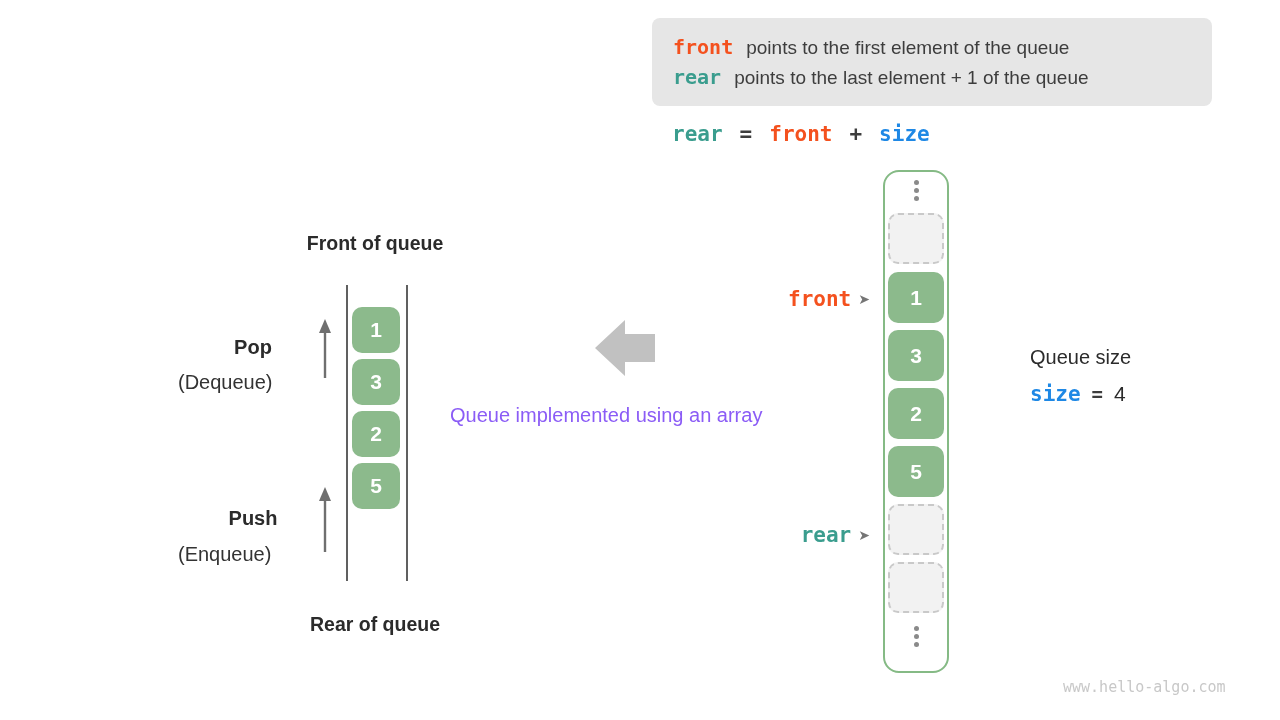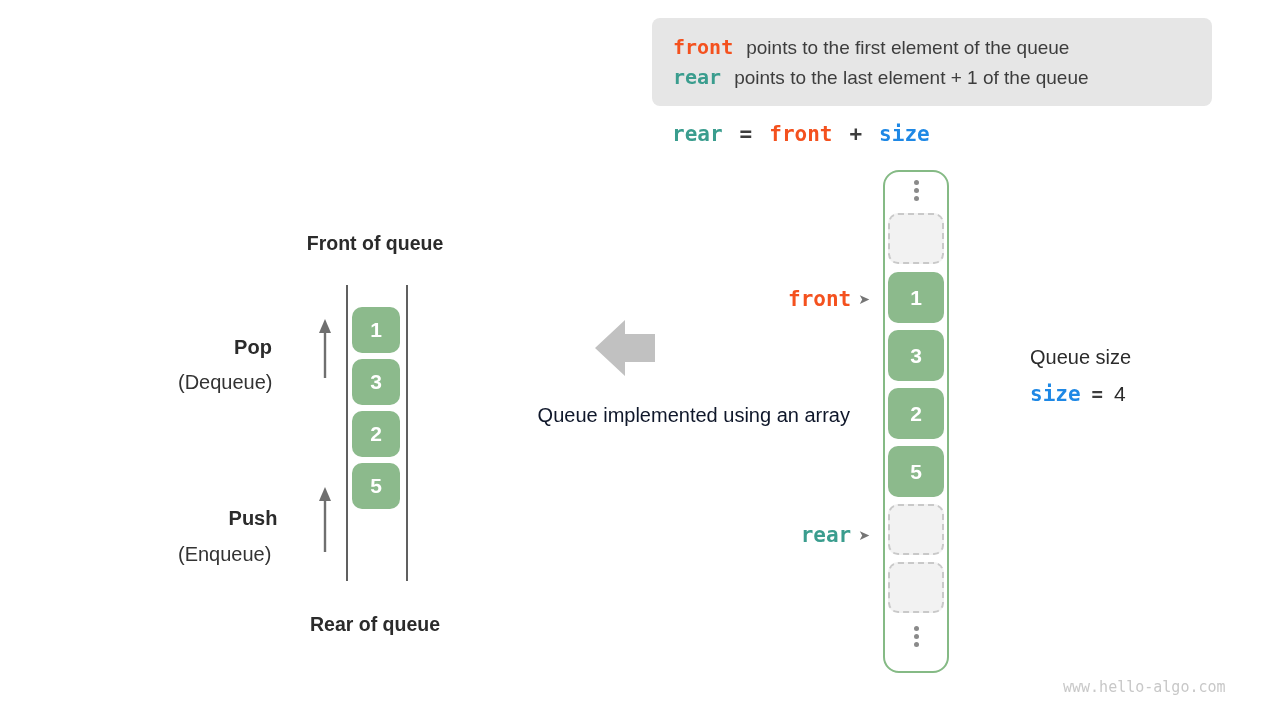--- a/index.html
+++ b/index.html
@@ -29,21 +29,21 @@
   .big-title{font-size:19.5px;font-weight:bold;color:#2b2b2b;text-align:center;}
   .channel-line{width:2px;background:#606060;}
   .qbox{
     left:352px;width:48px;height:46px;background:#8cba8c;border-radius:10px;
     color:#ffffff;font-size:21px;font-weight:600;display:flex;align-items:center;justify-content:center;
   }
   .op-label{font-size:20px;font-weight:bold;color:#2b2b2b;text-align:center;}
   .op-sub{font-size:20px;color:#333333;font-weight:normal;}
 
   
-  .caption{font-size:20px;color:#0f172a;text-align:right;}
+  .caption{font-size:20px;color:#8b5cf6;text-align:left;}
 
   
   .array-container{
     left:883px;top:170px;width:66px;height:503px;
     border:2px solid #85ba85;border-radius:16px;box-sizing:border-box;background:#ffffff;
   }
   .cell{left:888px;width:56px;height:51px;border-radius:10px;box-sizing:border-box;}
   .cell-green{
     background:#8cba8c;color:#ffffff;font-size:21px;font-weight:600;
     display:flex;align-items:center;justify-content:center;

